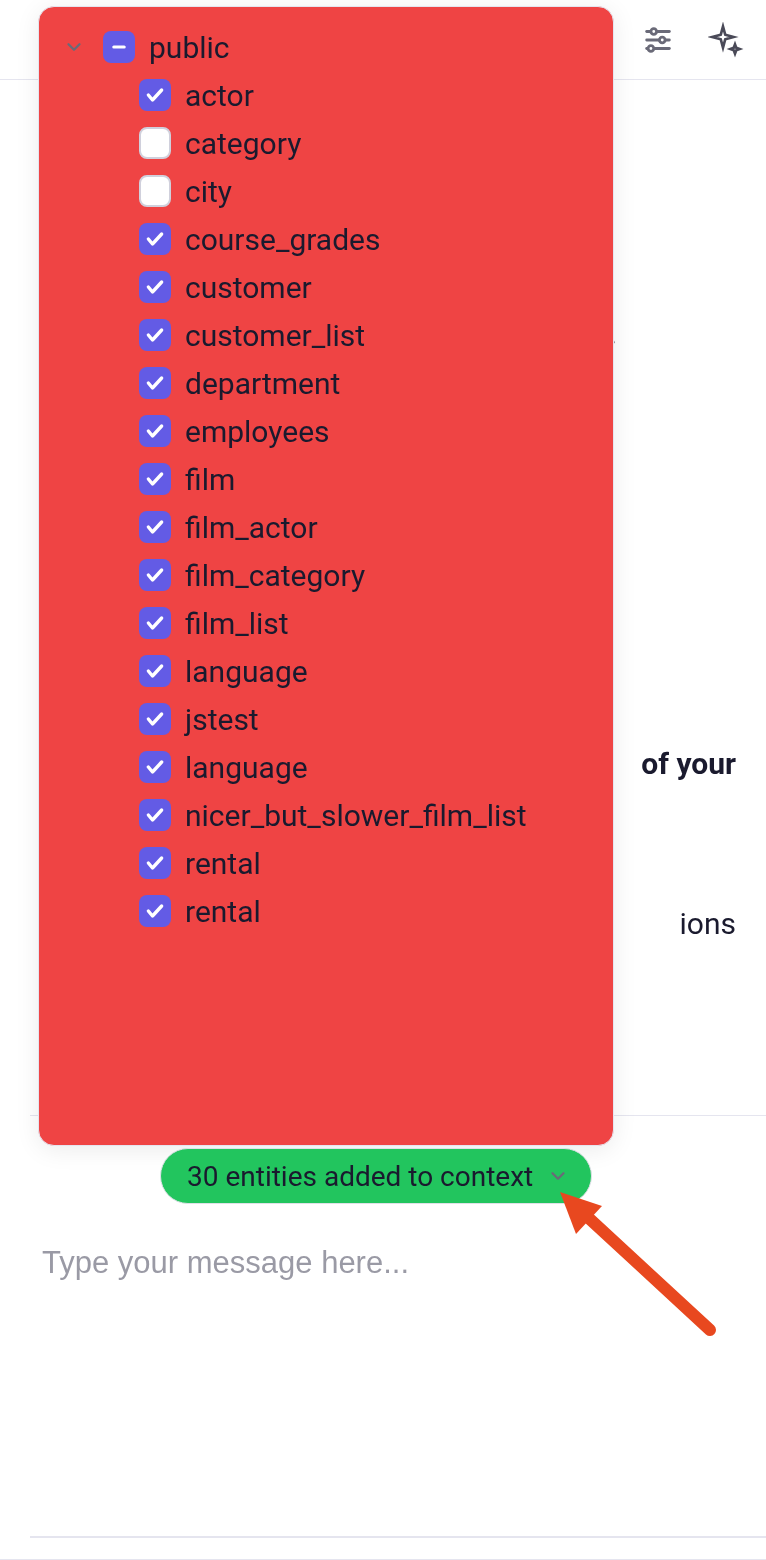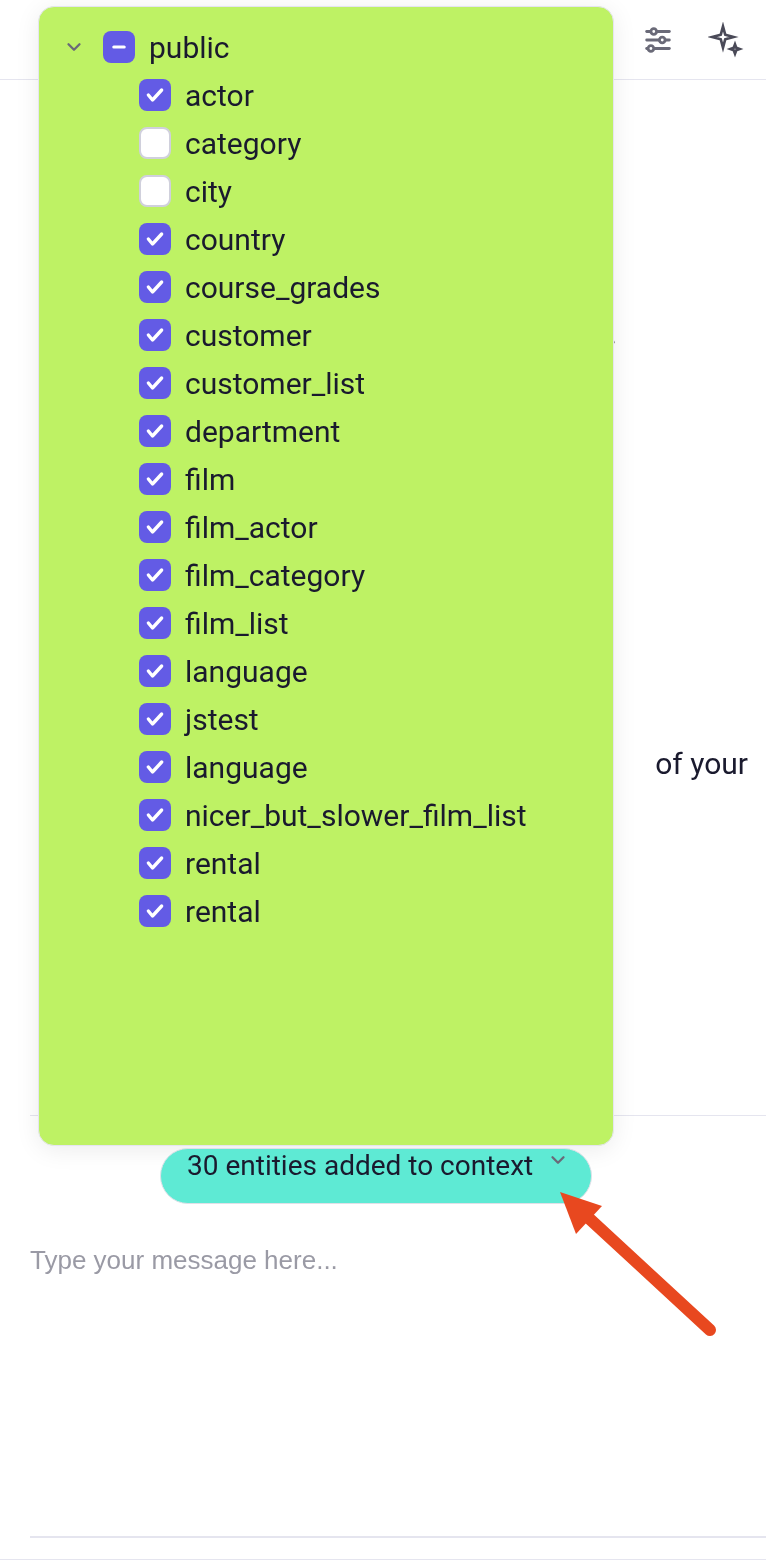--- a/index.html
+++ b/index.html
@@ -4,40 +4,40 @@
 <style>
   * { box-sizing: border-box; margin: 0; padding: 0; }
   html, body { width: 766px; height: 1560px; overflow: hidden; font-family: -apple-system, BlinkMacSystemFont, "Segoe UI", Roboto, sans-serif; background: #fff; color: #1a1a2e; }
   
   .toolbar { position: absolute; top: 0; left: 0; right: 0; height: 80px; border-bottom: 1px solid #e5e5ef; display: flex; justify-content: flex-end; align-items: center; gap: 28px; padding-right: 20px; }
   .toolbar-icon { width: 40px; height: 40px; display:flex; align-items:center; justify-content:center; cursor:pointer; }
 
   .bg-content { position:absolute; top:80px; left:0; right:0; bottom:0; padding: 30px 30px 0 30px; }
   .bg-heading { font-size: 38px; font-weight: 700; position:absolute; top:230px; right:30px; width: 180px; text-align:left; }
   .bg-p1 { font-size: 30px; line-height:1.6; position:absolute; top:470px; right:30px; width:180px; text-align:left; color:#1a1a2e;}
-  .bg-p2 { font-size: 30px; line-height:1.6; position:absolute; top:660px; right:18px; width:180px; text-align:left; color:#1a1a2e;}
+  .bg-p2 { font-size: 30px; line-height:1.6; position:absolute; top:660px; right:30px; width:180px; text-align:left; color:#1a1a2e;font-weight:bold;}
   .bg-p3 { font-size: 30px; line-height:1.6; position:absolute; top:820px; right:30px; width:180px; text-align:left; color:#1a1a2e;}
   .bg-divider { position:absolute; top:1035px; left:30px; right:0; border-top:1px solid #e5e5ef; }
 
-  .tree-popup { position:absolute; top:6px; left:38px; width:576px; height:1140px; background:#bef264; border:1px solid #e5e5ef; border-radius:16px; box-shadow:0 4px 24px rgba(0,0,0,0.08); overflow:hidden; padding-top:16px; }
+  .tree-popup { position:absolute; top:6px; left:38px; width:576px; height:1140px; background:#ef4444; border:1px solid #e5e5ef; border-radius:16px; box-shadow:0 4px 24px rgba(0,0,0,0.08); overflow:hidden; padding-top:16px; }
   .tree-row { display:flex; align-items:center; height:48px; padding-left:20px; gap:14px; cursor:pointer; }
   .tree-row.root { padding-left:20px; }
   .tree-row.child { padding-left:100px; }
   .expand-icon { width:30px; height:30px; display:flex; align-items:center; justify-content:center; }
   .checkbox { width:32px; height:32px; border-radius:8px; display:flex; align-items:center; justify-content:center; flex-shrink:0; }
   .checkbox.checked { background:#635be5; }
   .checkbox.indeterminate { background:#635be5; }
   .checkbox.unchecked { background:#fff; border:2px solid #d0d0dc; }
   .checkbox svg { stroke:#fff; }
   .tree-label { font-size:30px; color:#1a1a2e; }
 
-  .context-pill { position:absolute; top:1148px; left:160px; height:56px; padding:0 22px 0 26px; background:#5eead4; border:1px solid #e0e0e8; border-radius:28px; display:flex; align-items:flex-start; gap:14px; font-size:28px; color:#1a1a2e; cursor:pointer; }
+  .context-pill { position:absolute; top:1148px; left:160px; height:56px; padding:0 22px 0 26px; background:#22c55e; border:1px solid #e0e0e8; border-radius:28px; display:flex; align-items:center; gap:14px; font-size:28px; color:#1a1a2e; cursor:pointer; }
   
   .message-box { position:absolute; top:1215px; left:0; right:0; bottom:0; padding:30px; border-bottom:1px solid #e5e5ef;}
-  .message-input { width:100%; border:none; outline:none; font-size:26px; color:#737373; background:transparent; }
+  .message-input { width:100%; border:none; outline:none; font-size:31px; color:#737373; background:transparent;margin-left:12px; }
   .message-input::placeholder { color:#9a9aa5; }
   .bottom-divider { position:absolute; top:1536px; left:30px; right:0; border-top: 2px solid #e5e5ef; }
 
   .arrow-annotation { position:absolute; top:1190px; left:550px; pointer-events:none; }
 </style>
 </head>
 <body>
 
 <div class="toolbar">
   <div class="toolbar-icon">
@@ -54,20 +54,21 @@
     <svg width="36" height="36" viewBox="0 0 24 24" fill="none" stroke="#4a4a58" stroke-width="1.8">
       <path d="M10 3 L11.5 8.5 L17 10 L11.5 11.5 L10 17 L8.5 11.5 L3 10 L8.5 8.5 Z"></path>
       <path d="M18 15 L18.8 17.2 L21 18 L18.8 18.8 L18 21 L17.2 18.8 L15 18 L17.2 17.2 Z"></path>
     </svg>
   </div>
 </div>
 
 <div class="bg-content">
   <div class="bg-heading">ies.</div>
   <div class="bg-p2" style="text-align:right;">&nbsp;of your</div>
+  <div class="bg-p3" style="text-align:right;">ions</div>
   <div class="bg-divider"></div>
 </div>
 
 <div class="tree-popup">
   <div class="tree-row root">
     <span class="expand-icon">
       <svg width="22" height="22" viewBox="0 0 24 24" fill="none" stroke="#6a6a78" stroke-width="2.5" stroke-linecap="round" stroke-linejoin="round">
           <polyline points="6 9 12 15 18 9"></polyline>
         </svg>
     </span>
@@ -94,28 +95,20 @@
       <div class="tree-row child">
         <span class="checkbox unchecked"></span>
         <span class="tree-label">city</span>
       </div>
       <div class="tree-row child">
         <span class="checkbox checked">
           <svg width="20" height="20" viewBox="0 0 24 24" fill="none" stroke-width="4" stroke-linecap="round" stroke-linejoin="round">
             <polyline points="4 12 9 18 20 6"></polyline>
           </svg>
         </span>
-        <span class="tree-label">country</span>
-      </div>
-      <div class="tree-row child">
-        <span class="checkbox checked">
-          <svg width="20" height="20" viewBox="0 0 24 24" fill="none" stroke-width="4" stroke-linecap="round" stroke-linejoin="round">
-            <polyline points="4 12 9 18 20 6"></polyline>
-          </svg>
-        </span>
         <span class="tree-label">course_grades</span>
       </div>
       <div class="tree-row child">
         <span class="checkbox checked">
           <svg width="20" height="20" viewBox="0 0 24 24" fill="none" stroke-width="4" stroke-linecap="round" stroke-linejoin="round">
             <polyline points="4 12 9 18 20 6"></polyline>
           </svg>
         </span>
         <span class="tree-label">customer</span>
       </div>
@@ -127,20 +120,28 @@
         </span>
         <span class="tree-label">customer_list</span>
       </div>
       <div class="tree-row child">
         <span class="checkbox checked">
           <svg width="20" height="20" viewBox="0 0 24 24" fill="none" stroke-width="4" stroke-linecap="round" stroke-linejoin="round">
             <polyline points="4 12 9 18 20 6"></polyline>
           </svg>
         </span>
         <span class="tree-label">department</span>
+      </div>
+      <div class="tree-row child">
+        <span class="checkbox checked">
+          <svg width="20" height="20" viewBox="0 0 24 24" fill="none" stroke-width="4" stroke-linecap="round" stroke-linejoin="round">
+            <polyline points="4 12 9 18 20 6"></polyline>
+          </svg>
+        </span>
+        <span class="tree-label">employees</span>
       </div>
       <div class="tree-row child">
         <span class="checkbox checked">
           <svg width="20" height="20" viewBox="0 0 24 24" fill="none" stroke-width="4" stroke-linecap="round" stroke-linejoin="round">
             <polyline points="4 12 9 18 20 6"></polyline>
           </svg>
         </span>
         <span class="tree-label">film</span>
       </div>
       <div class="tree-row child">

